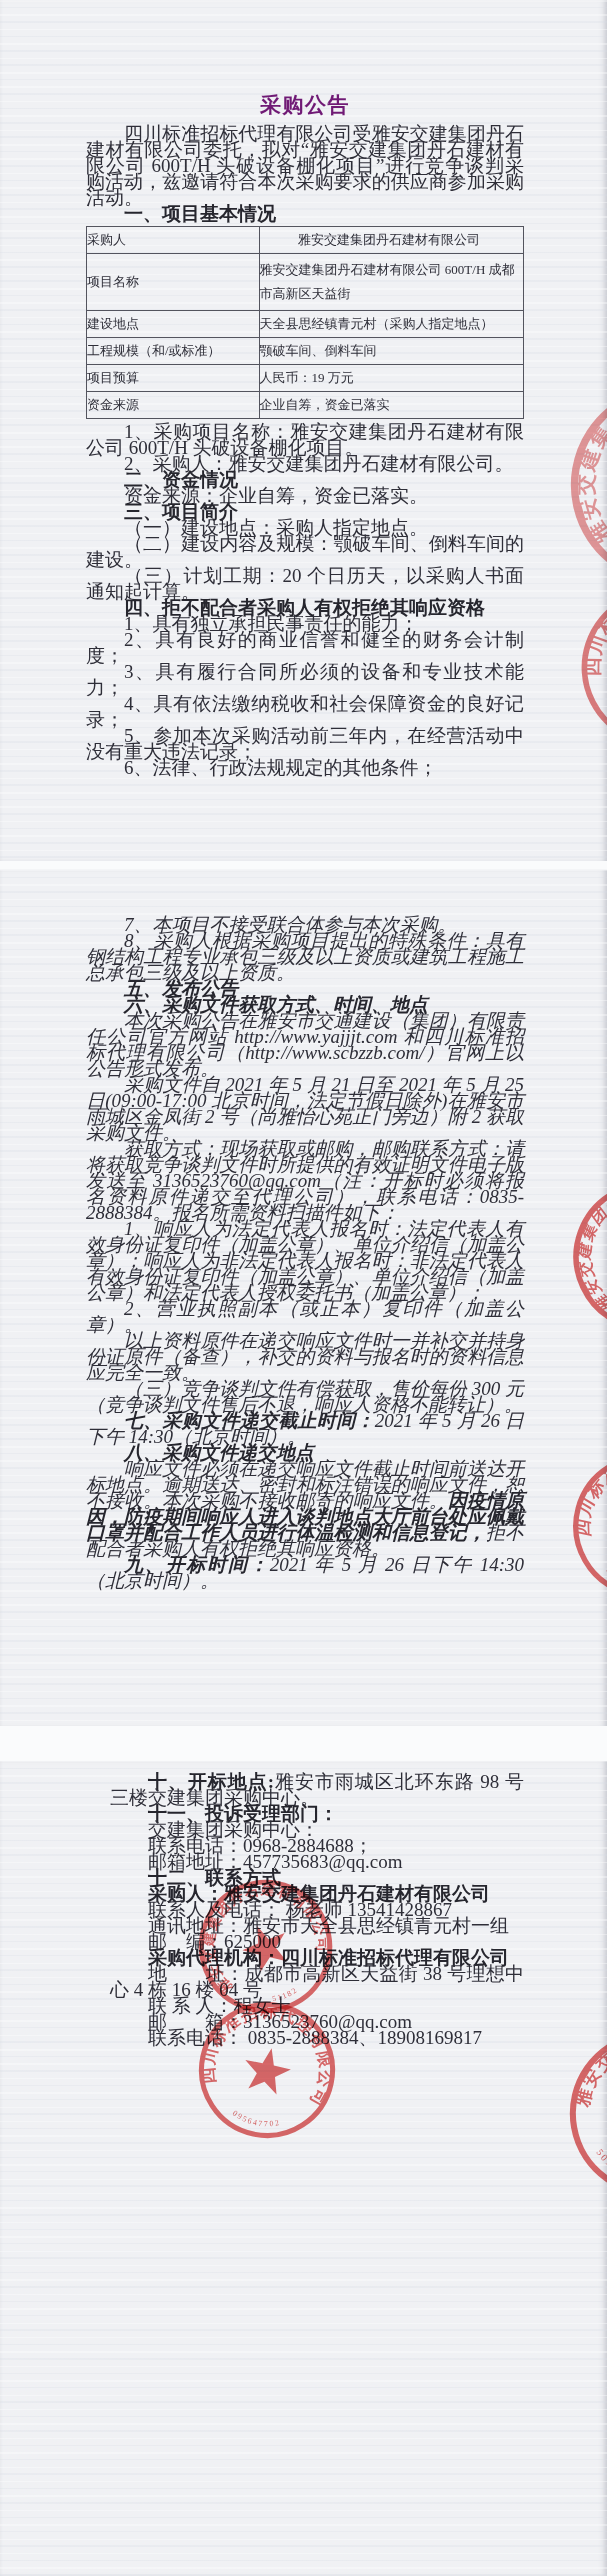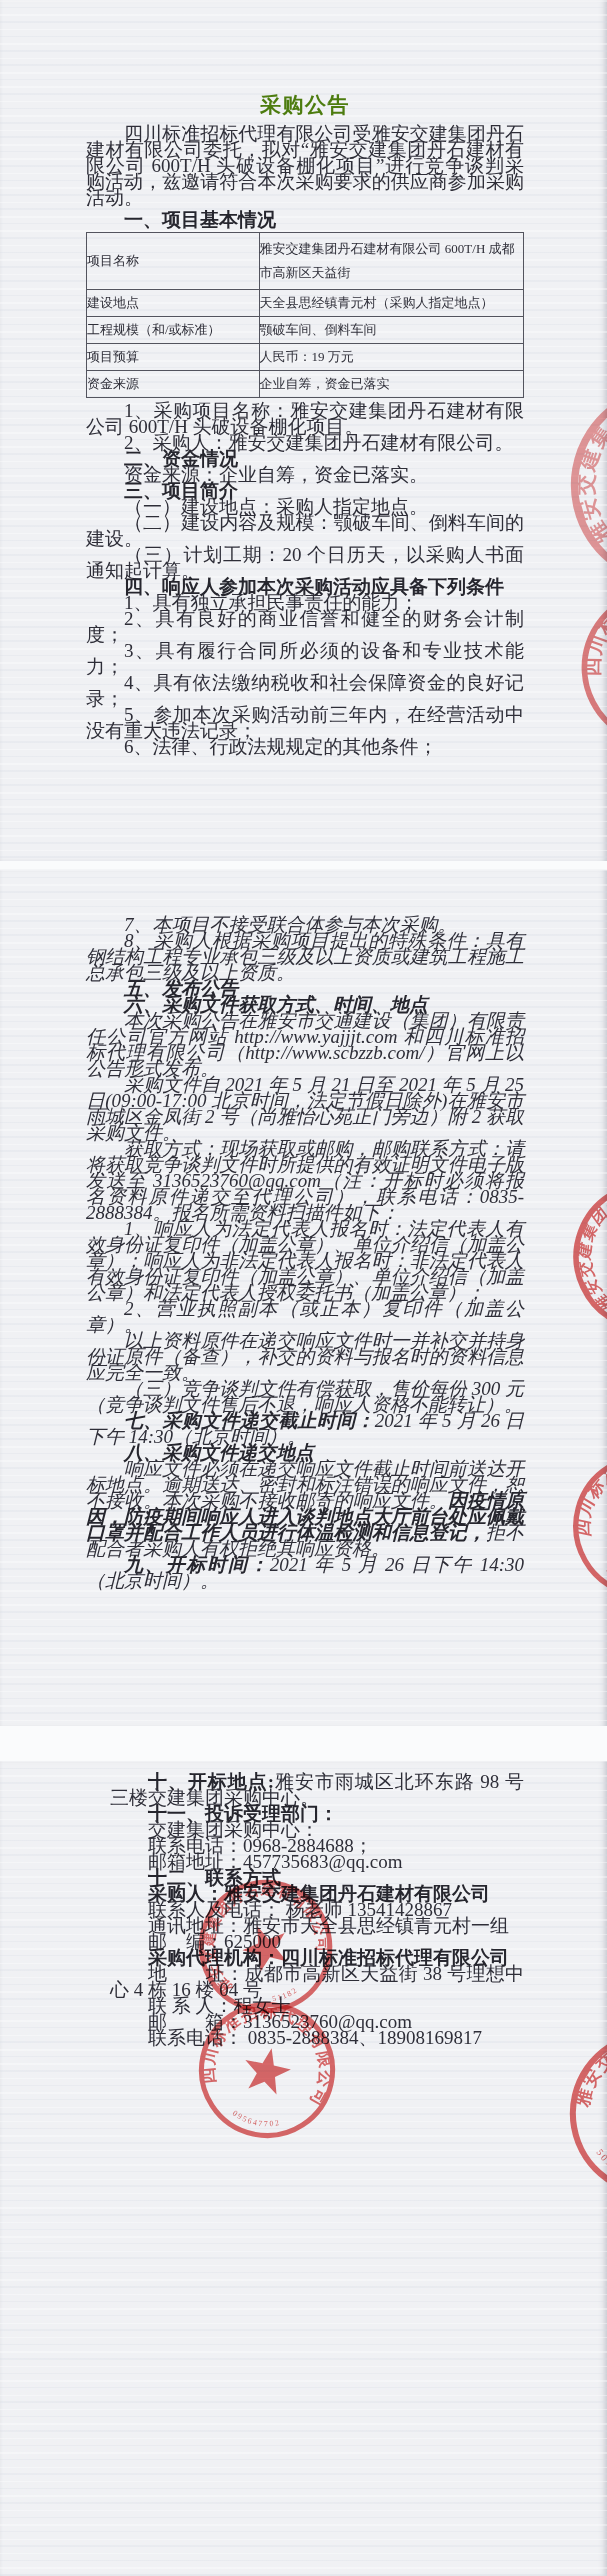--- a/index.html
+++ b/index.html
@@ -27,21 +27,21 @@
   #page3{top:1761px;height:815px;}
   .gap{position:absolute;left:0;width:607px;background:#fafbfc;}
   #gap1{top:861px;height:8.3px;}
   #gap2{top:1726px;height:35px;}
   .content{position:relative;padding:0 83px 0 86px;z-index:2;}
   p{margin:0;font-size:19px;line-height:16px;text-align:justify;}
   .ind{text-indent:2em;}
   .b{font-weight:bold;color:#26262e;}
   .title{
     font-size:21px;line-height:29px;text-align:center;font-weight:bold;
-    letter-spacing:1.5px;text-indent:0;color:#4d7c0f;
+    letter-spacing:1.5px;text-indent:0;color:#701a75;
   }
   table.info{
     border-collapse:collapse;width:100%;margin:3.8px 0 5.3px 0;
   }
   table.info td{
     border:0.8px solid #53545e;font-size:13px;line-height:23px;
     padding:1.5px 4.6px 1.5px 0;vertical-align:middle;
   }
   td.lbl{width:39.5%;padding-left:27px;}
   td.val{padding-left:13.7px;}
@@ -52,24 +52,28 @@
 </head>
 <body>
 
 <div class="canvas">
 
   <div class="page" id="page1">
     <div class="content" style="padding-top:91px;">
       <p class="title">采购公告</p>
       <p class="ind" style="margin-top:6px;">四川标准招标代理有限公司受雅安交建集团丹石建材有限公司委托，拟对“雅安交建集团丹石建材有限公司 600T/H 头破设备棚化项目”进行竞争谈判采购活动，兹邀请符合本次采购要求的供应商参加采购活动。</p>
 
-      <p class="ind b" style="margin-top:6px;">一、项目基本情况</p>
+      <p class="ind b" style="">一、项目基本情况</p>
 
       <table class="info">
         <tbody>
+          <tr>
+            <td class="lbl">采购人</td>
+            <td class="val valc">雅安交建集团丹石建材有限公司</td>
+          </tr>
           <tr>
             <td class="lbl">项目名称</td>
             <td class="val" style="line-height:23.5px;padding-top:4.6px;padding-bottom:4.6px;">雅安交建集团丹石建材有限公司 600T/H 成都市高新区天益街</td>
           </tr>
           <tr>
             <td class="lbl">建设地点</td>
             <td class="val">天全县思经镇青元村（采购人指定地点）</td>
           </tr>
           <tr>
             <td class="lbl">工程规模（和/或标准）</td>
@@ -87,21 +91,21 @@
       </table>
 
       <p class="ind">1、采购项目名称：雅安交建集团丹石建材有限公司 600T/H 头破设备棚化项目。</p>
       <p class="ind">2、采购人：雅安交建集团丹石建材有限公司。</p>
       <p class="ind b">二、资金情况</p>
       <p class="ind">资金来源：企业自筹，资金已落实。</p>
       <p class="ind b">三、项目简介</p>
       <p class="ind">（一）建设地点：采购人指定地点。</p>
       <p class="ind">（二）建设内容及规模：颚破车间、倒料车间的建设。</p>
       <p class="ind">（三）计划工期：20 个日历天，以采购人书面通知起计算。</p>
-      <p class="ind b">四、响应人参加本次采购活动应具备下列条件</p>
+      <p class="ind b">四、拒不配合者采购人有权拒绝其响应资格</p>
       <p class="ind">1、具有独立承担民事责任的能力；</p>
       <p class="ind">2、具有良好的商业信誉和健全的财务会计制度；</p>
       <p class="ind">3、具有履行合同所必须的设备和专业技术能力；</p>
       <p class="ind">4、具有依法缴纳税收和社会保障资金的良好记录；</p>
       <p class="ind">5、参加本次采购活动前三年内，在经营活动中没有重大违法记录；</p>
       <p class="ind">6、法律、行政法规规定的其他条件；</p>
     </div>
 
     <div class="stamp" style="left:565px;top:379px;transform:rotate(-12deg);opacity:.55;">
         <svg width="212" height="212" viewBox="0 0 200 200">

